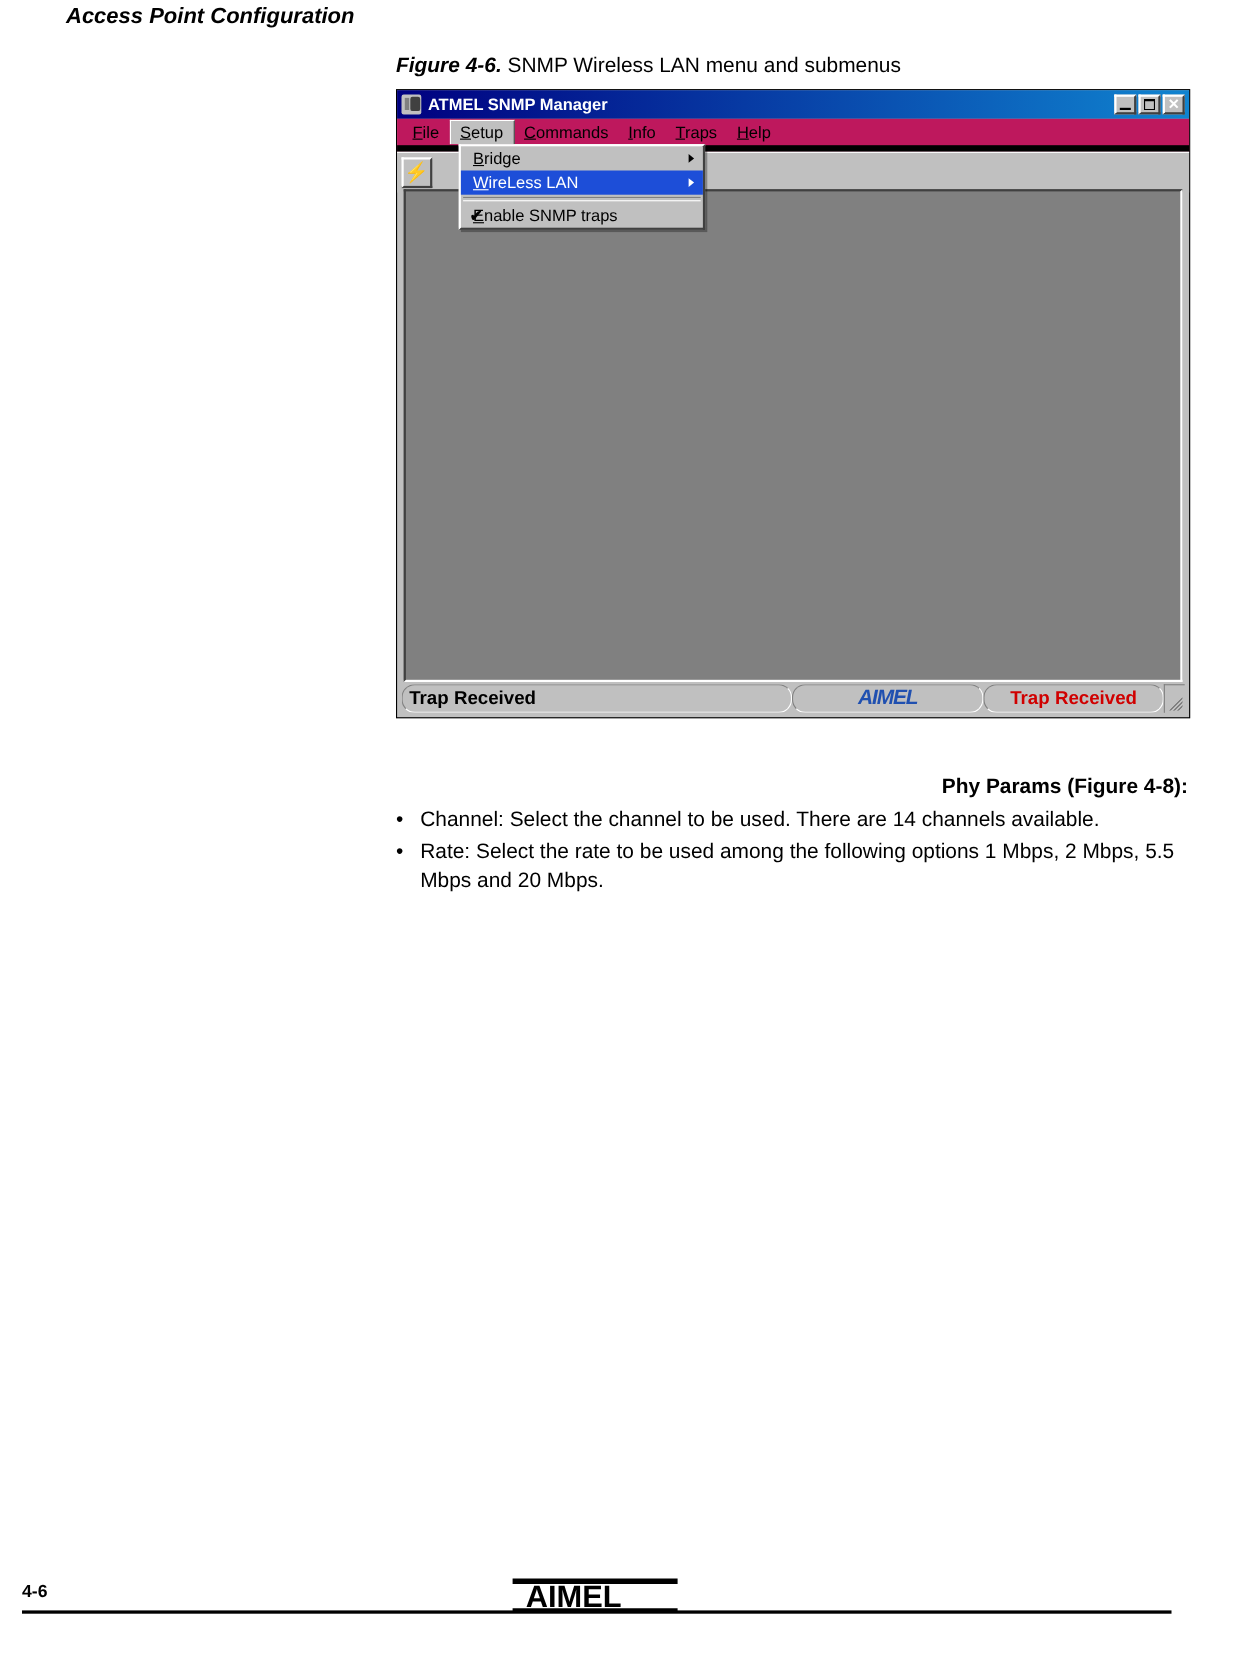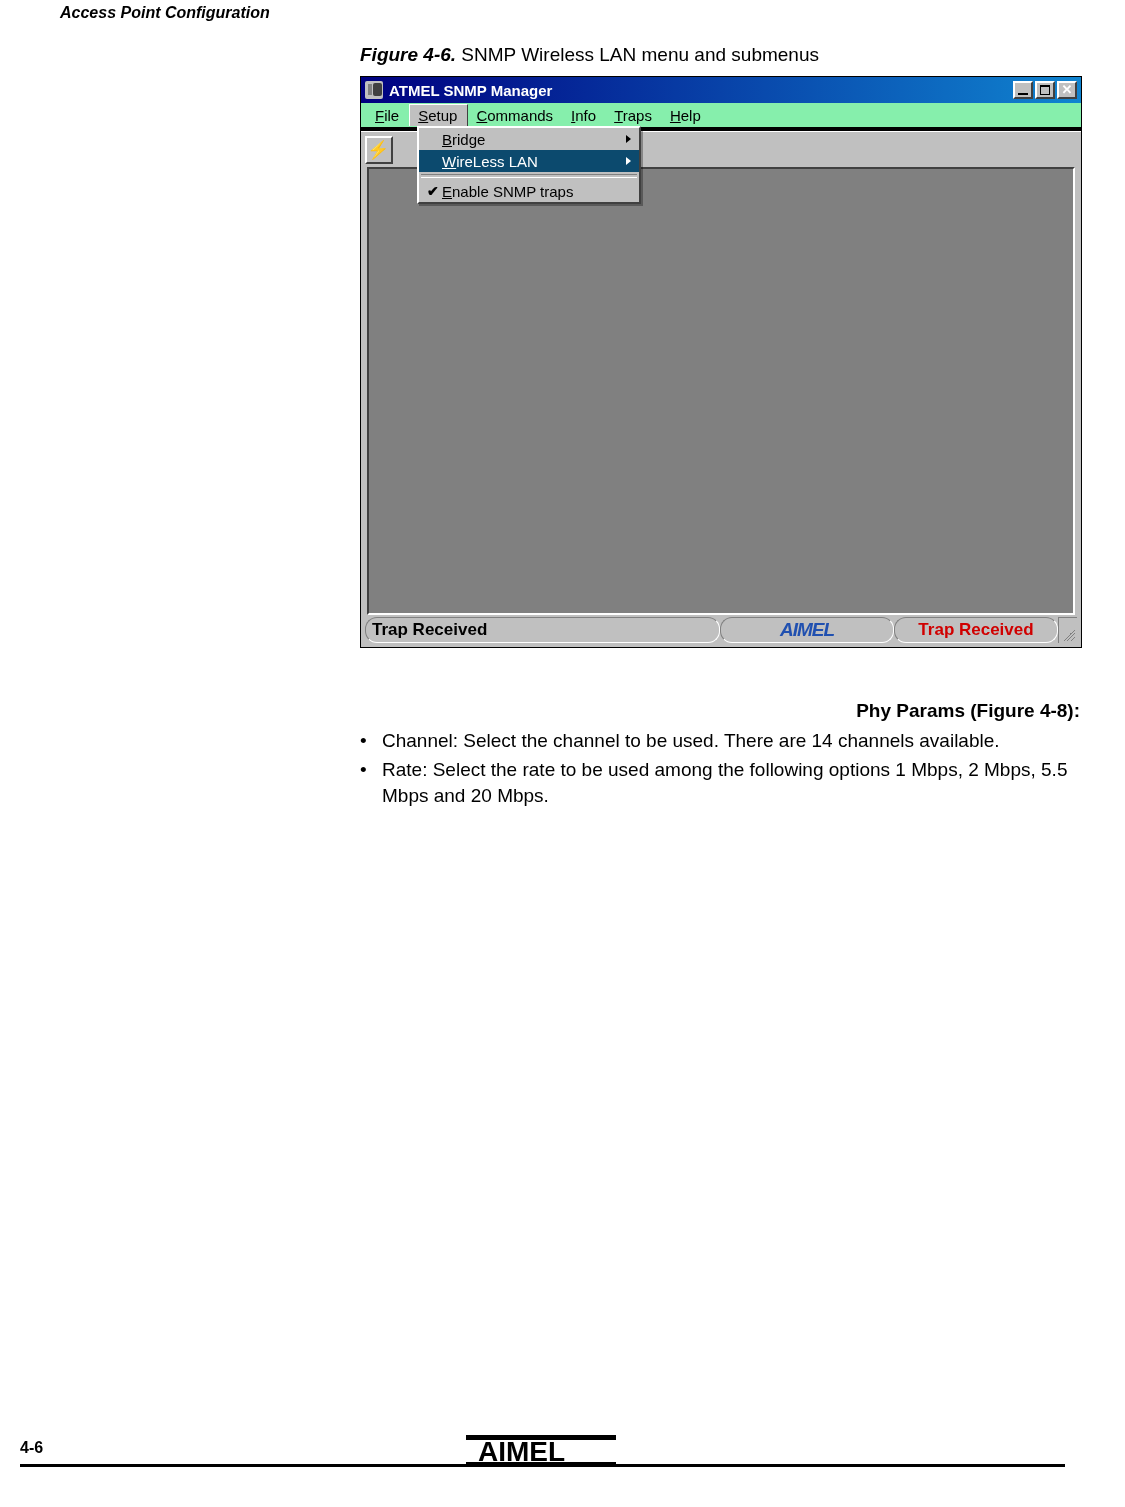--- a/index.html
+++ b/index.html
@@ -11,21 +11,21 @@
     height: 1507px;
     position: relative;
     box-sizing: border-box;
   }
   .page {
     padding: 0 60px;
   }
   .header-title {
     font-style: italic;
     font-weight: bold;
-    font-size: 16px;
+    font-size: 20px;
     margin-top: 4px;
   }
   .figure-caption {
     font-weight: bold;
     font-style: italic;
     font-size: 19px;
     margin-left: 300px;
     margin-top: 22px;
   }
   .figure-caption .cap-text {
@@ -80,26 +80,26 @@
     width: 20px; height: 18px;
     background: #c0c0c0;
     border-top: 2px solid #fff;
     border-left: 2px solid #fff;
     border-right: 2px solid #404040;
     border-bottom: 2px solid #404040;
     display:flex; align-items:center; justify-content:center;
     box-sizing:border-box;
   }
   .menubar {
-    background: #86efac;
+    background: #be185d;
     height: 24px;
     display: flex;
     align-items: center;
     padding: 0 6px;
-    border-bottom: 4px solid #000000;
+    border-bottom: 6px solid #000000;
   }
   .menubar .m {
     padding: 2px 10px 2px 8px;
     font-size: 15px;
   }
   .menubar .m u { text-decoration: underline; }
   .menubar .m.open {
     background:#c0c0c0;
     border-top: 1px solid #fff;
     border-left: 1px solid #fff;
@@ -114,35 +114,35 @@
     width: 220px;
     background:#c0c0c0;
     border-top: 2px solid #fff;
     border-left: 2px solid #fff;
     border-right: 2px solid #404040;
     border-bottom: 2px solid #404040;
     z-index:2;
     box-shadow: 2px 2px 0 rgba(0,0,0,0.3);
   }
   .dropdown .item {
-    padding: 4px 8px 4px 23px;
+    padding: 4px 8px 4px 11px;
     display:flex; align-items:center; justify-content:space-between;
     height:22px;
     box-sizing:border-box;
     font-size:15px;
     text-align:center;
   }
   .dropdown .sep {
     height:2px;
     border-top:1px solid #808080;
     border-bottom:1px solid #fff;
     margin:2px 2px;
   }
   .dropdown .item.sel {
-    background:#0c4a6e; color:#fff;
+    background:#1d4ed8; color:#fff;
   }
   .arrow-right {
     width:0;height:0;
     border-top:4px solid transparent;
     border-bottom:4px solid transparent;
     border-left:5px solid #000;
   }
   .item.sel .arrow-right { border-left-color:#fff; }
   .check {
     position:absolute; left:8px;

